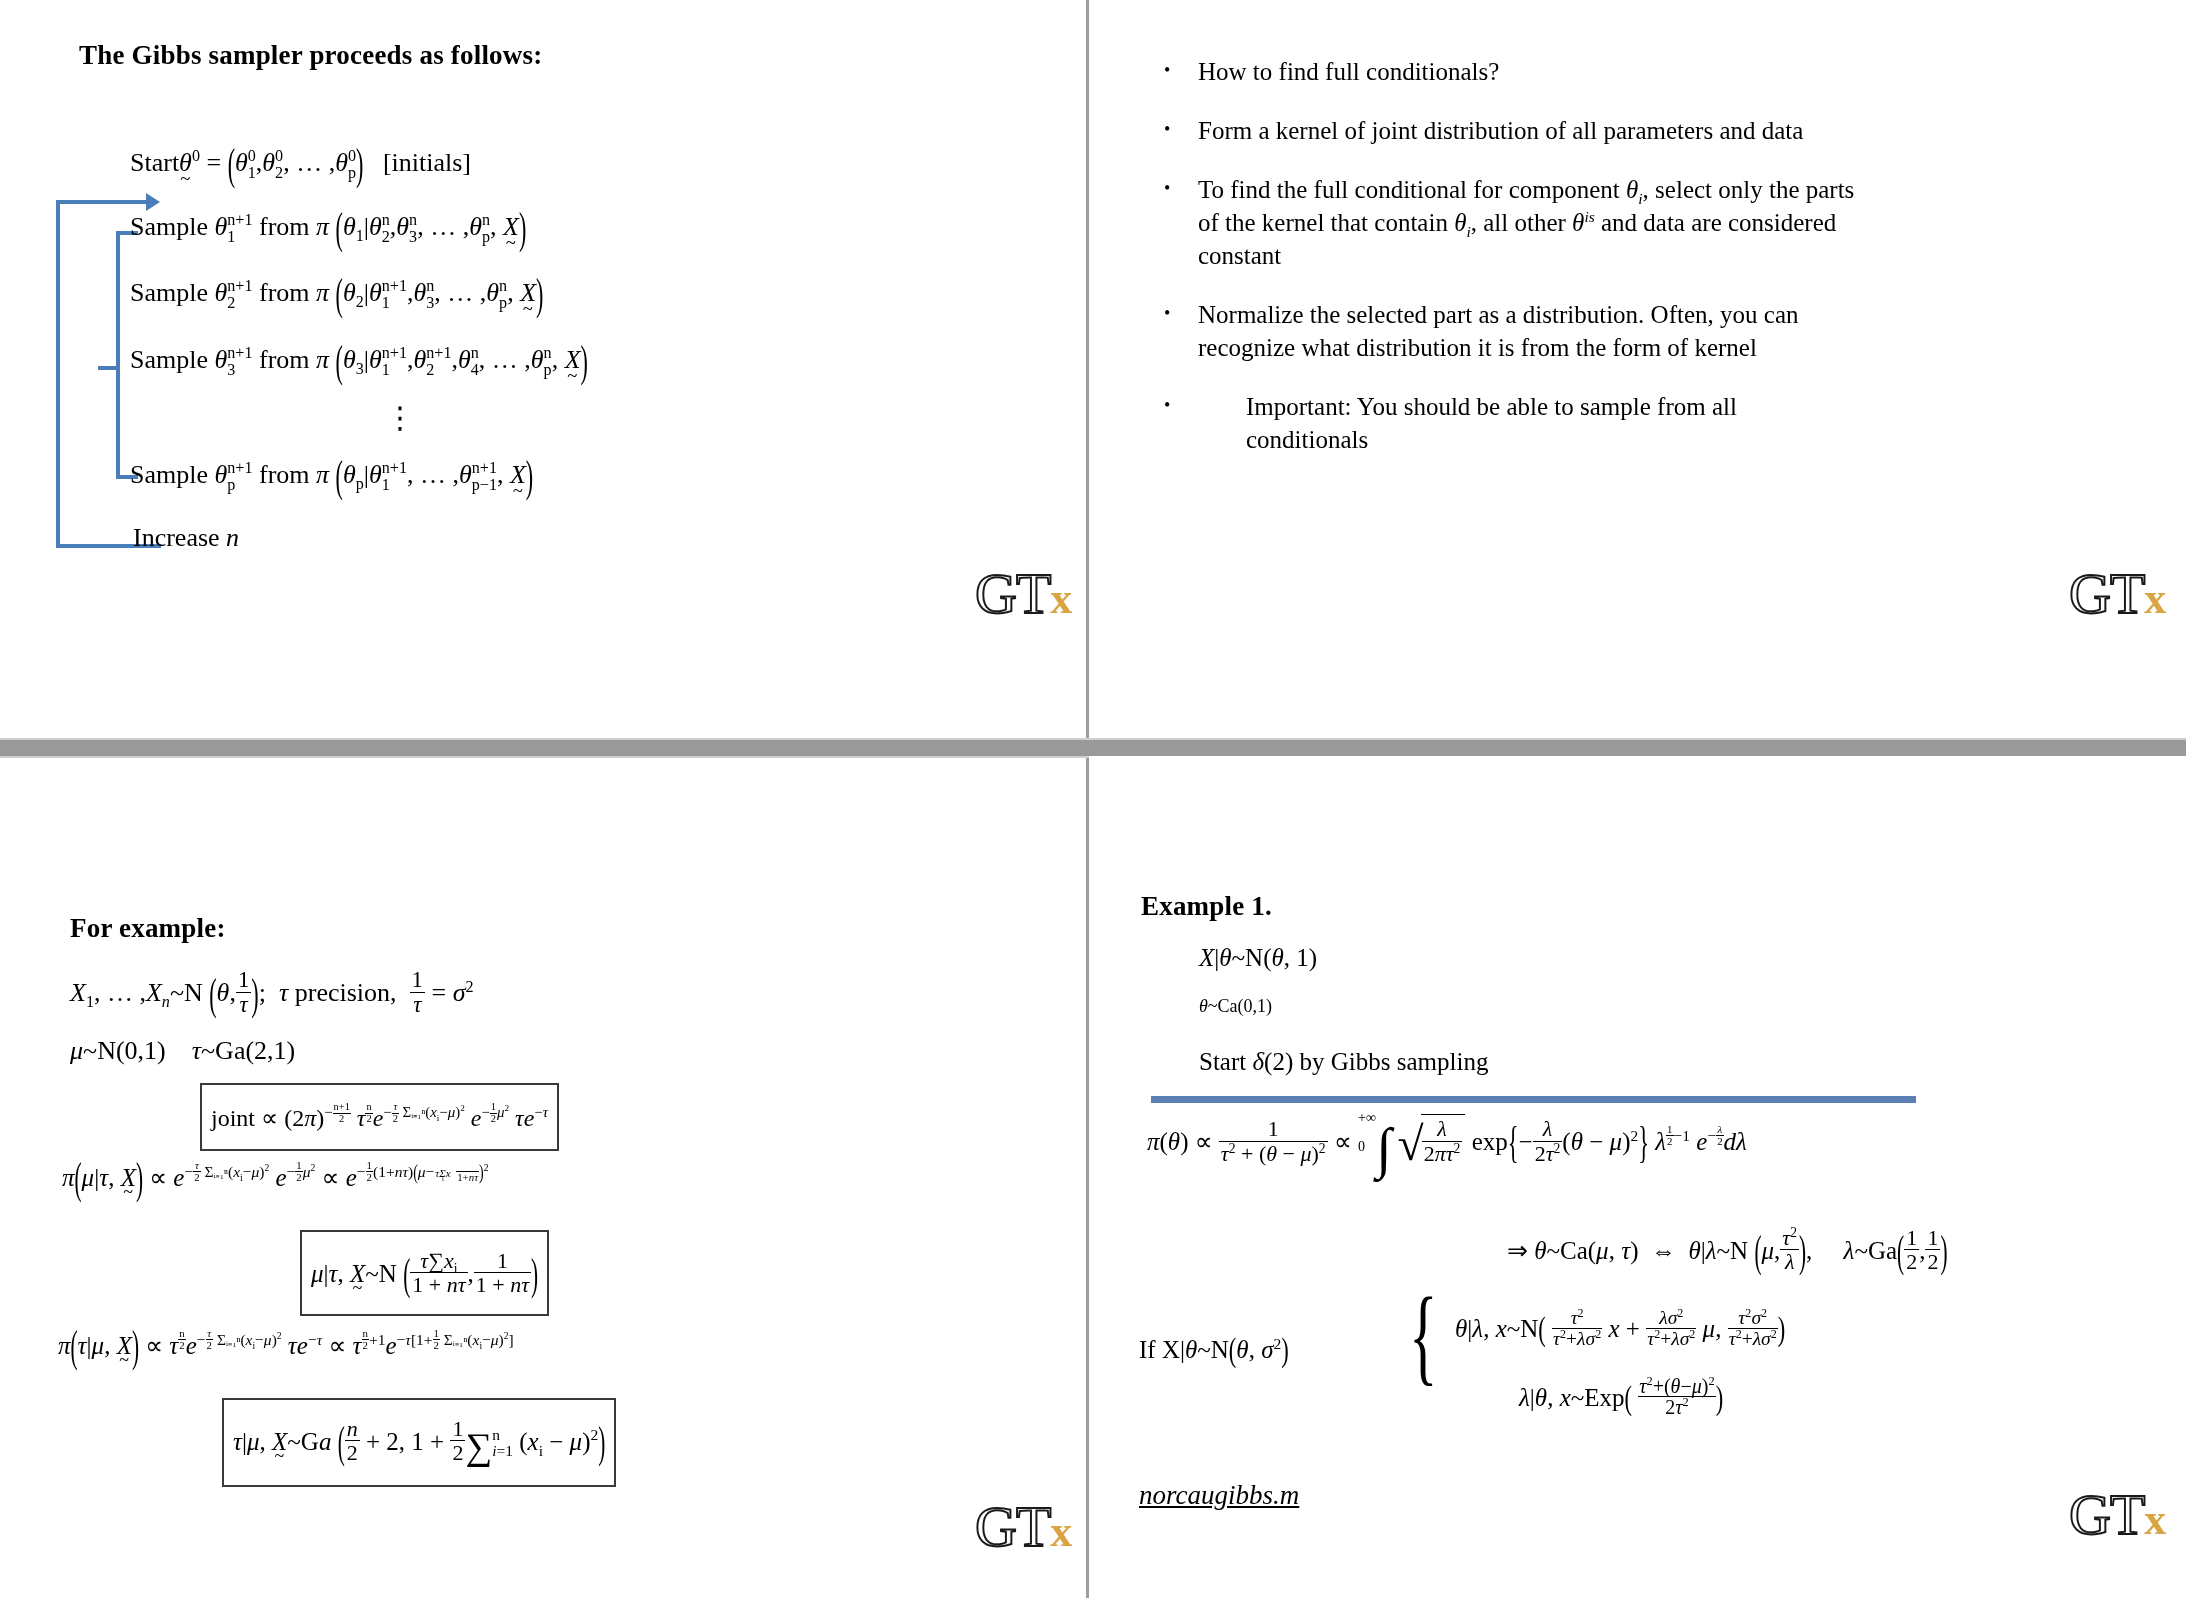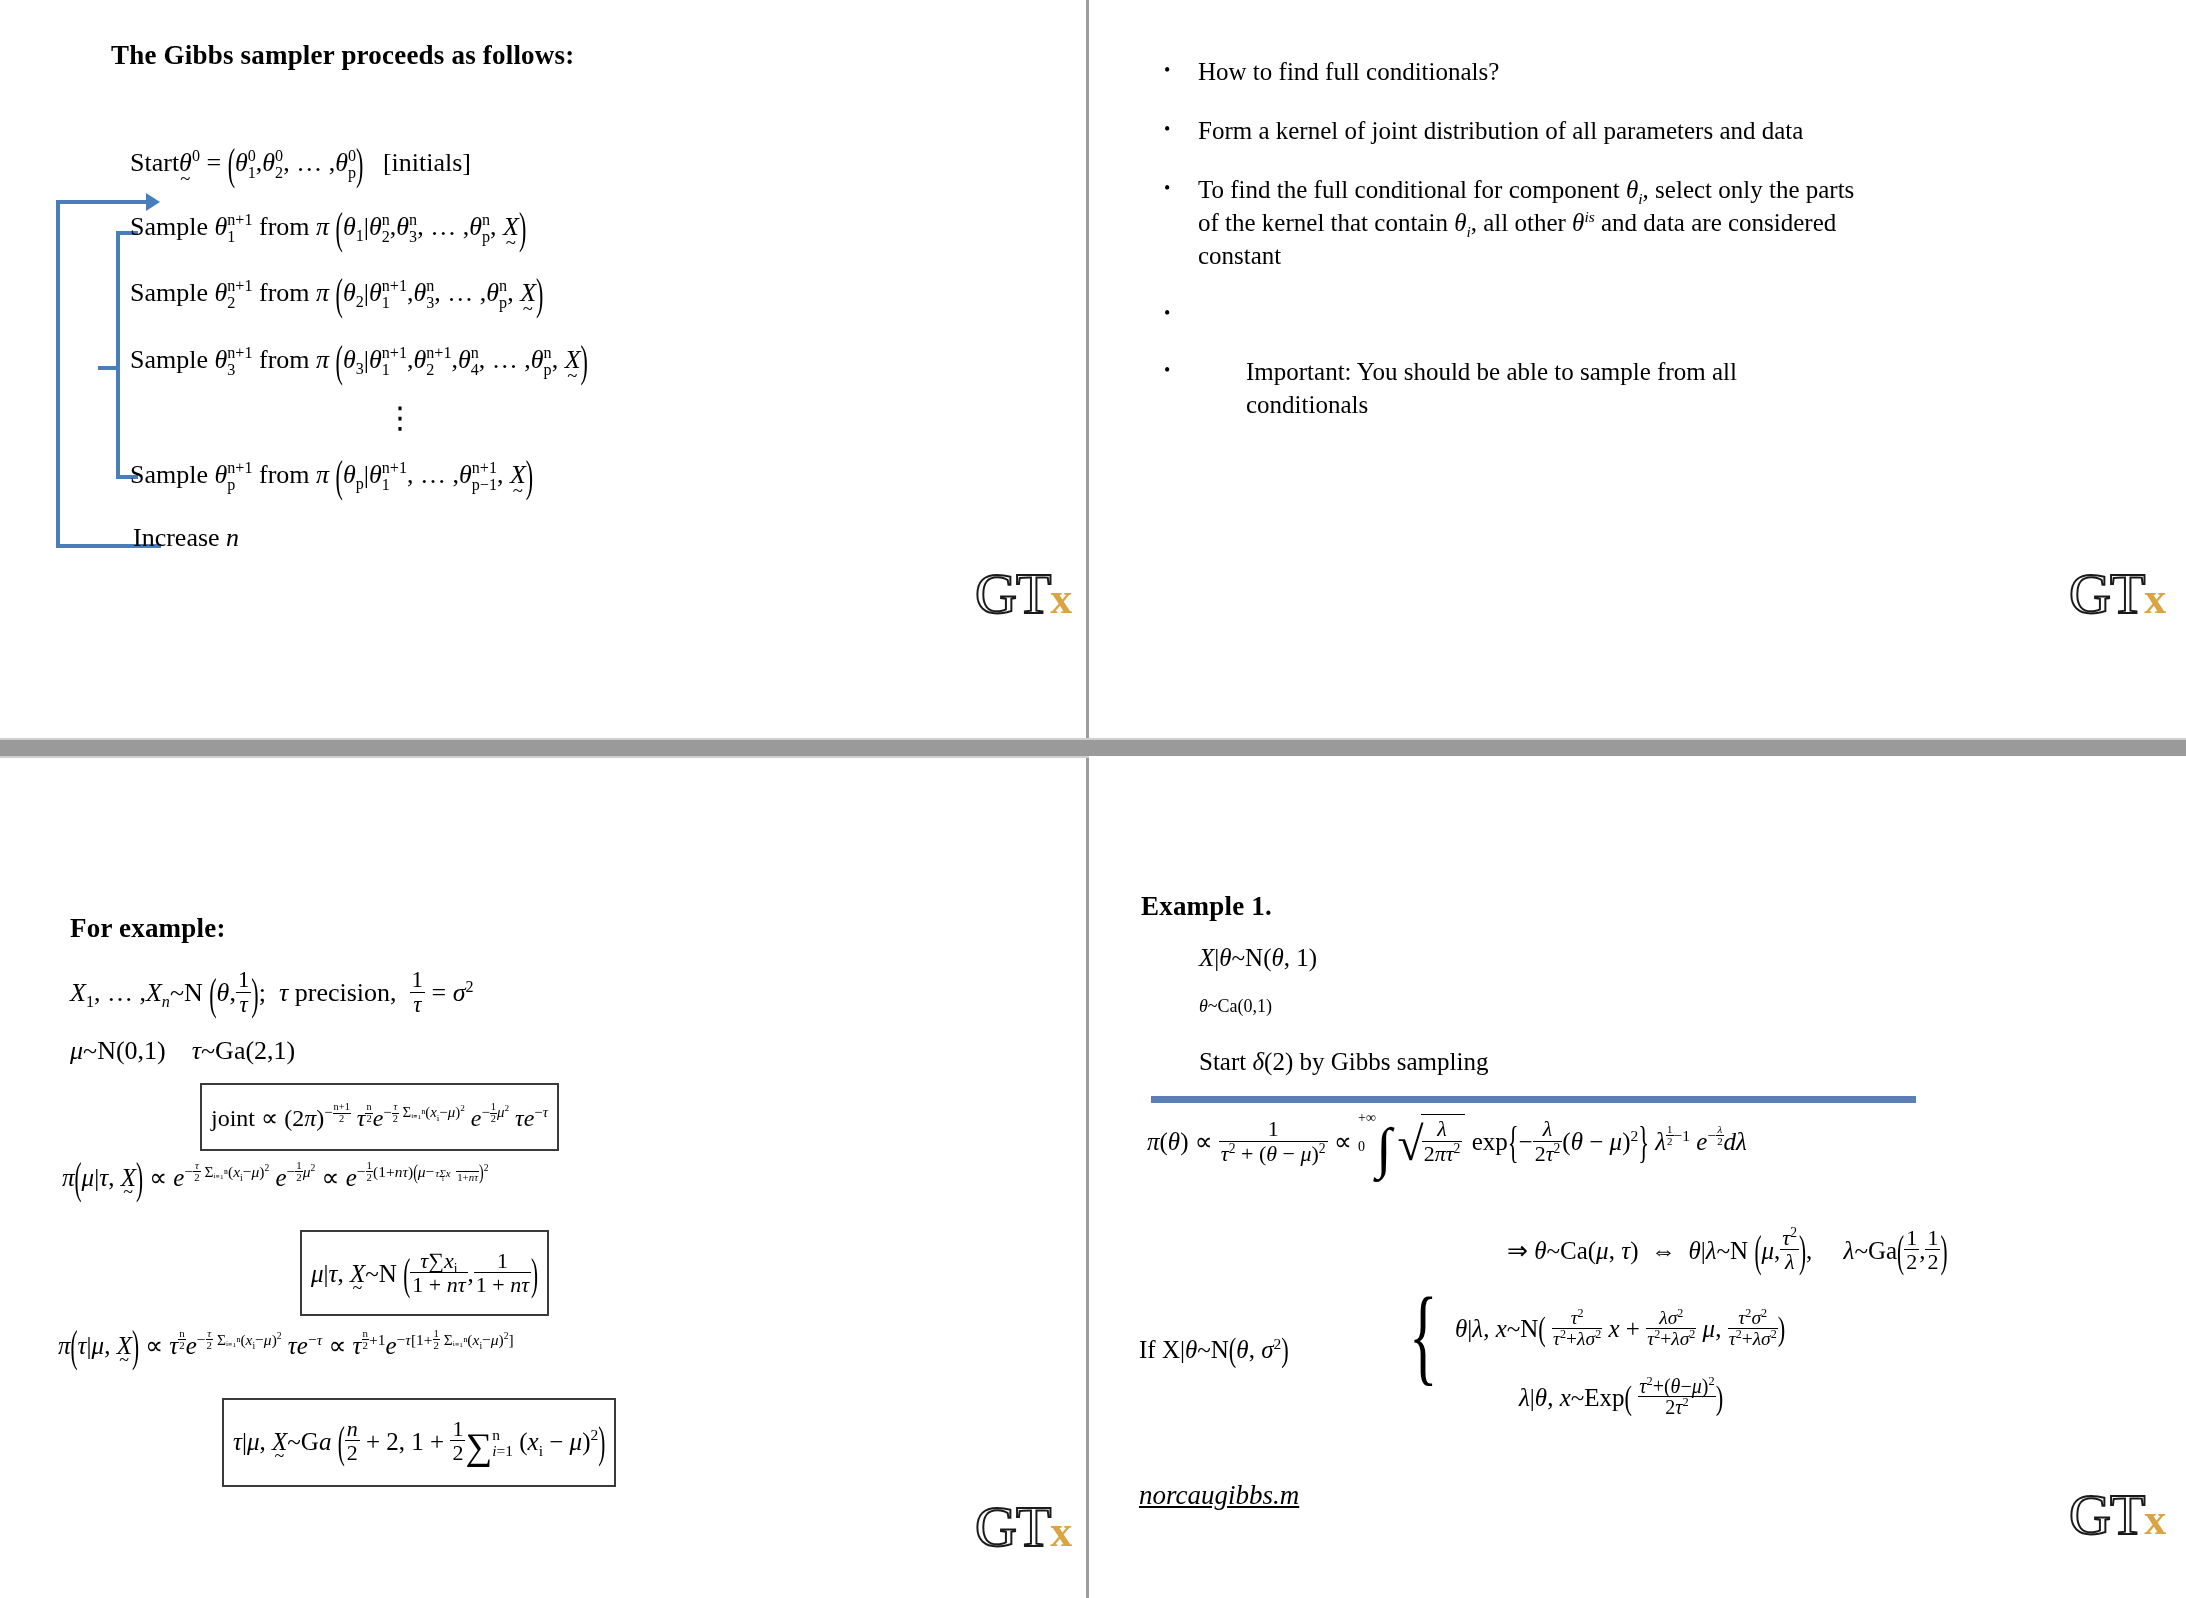--- a/index.html
+++ b/index.html
@@ -35,21 +35,21 @@
                  bottom:-0.62em;font-size:.72em;font-style:normal;}
   .frac{display:inline-block;vertical-align:-0.48em;text-align:center;font-size:.88em;line-height:1.06;}
   .frac>span{display:block;padding:0 2px;}
   .frac>span.den{border-top:1.6px solid #000;}
   .fracS{display:inline-block;vertical-align:-0.42em;text-align:center;font-size:.70em;line-height:1.02;}
   .fracS>span{display:block;padding:0 1px;}
   .fracS>span.den{border-top:1.4px solid #000;}
   .bigsum{font-size:1.5em;vertical-align:-0.25em;font-style:normal;}
 
   
-  .tl-title{position:absolute;left:79px;top:40px;margin-left:32px;}
+  .tl-title{position:absolute;left:79px;top:40px;}
   .tl-start{position:absolute;left:130px;top:148px;font-size:26px;white-space:nowrap;}
   .tl-s1{position:absolute;left:130px;top:212px;font-size:26px;white-space:nowrap;}
   .tl-s2{position:absolute;left:130px;top:278px;font-size:26px;white-space:nowrap;}
   .tl-s3{position:absolute;left:130px;top:345px;font-size:26px;white-space:nowrap;}
   .tl-vdots{position:absolute;left:385px;top:400px;font-size:30px;letter-spacing:0;}
   .tl-sp{position:absolute;left:130px;top:460px;font-size:26px;white-space:nowrap;}
   .tl-inc{position:absolute;left:133px;top:523px;font-size:26px;white-space:nowrap;}
 
   
   .fl{position:absolute;background:#4a7ebb;}
@@ -192,20 +192,21 @@
         <span class="dot">•</span>
         <span class="btxt" style="max-width:680px;">
           To find the full conditional for component <i>θ</i><span class="sub"><i>i</i></span>, select
           only the parts of the kernel that contain <i>θ</i><span class="sub"><i>i</i></span>, all other
           <i>θ</i><span class="sup"><i>is</i></span> and data are considered constant
         </span>
       </div>
 
       <div class="bullet">
         <span class="dot">•</span>
+        <span class="btxt" style="max-width:640px;">Normalize the selected part as a distribution. Often, you can recognize what distribution it is from the form of kernel</span>
       </div>
 
       <div class="bullet">
         <span class="dot">•</span>
         <span class="btxt" style="max-width:610px;margin-left:48px;">Important: You should be able to sample from all conditionals</span>
       </div>
 
     </div>
 
     <div class="gtx" style="left:980px;top:565px;">

